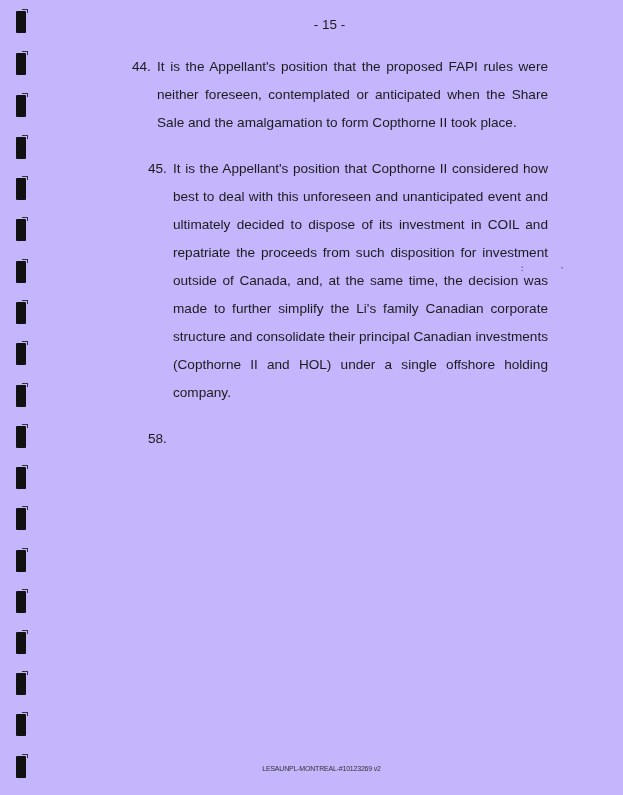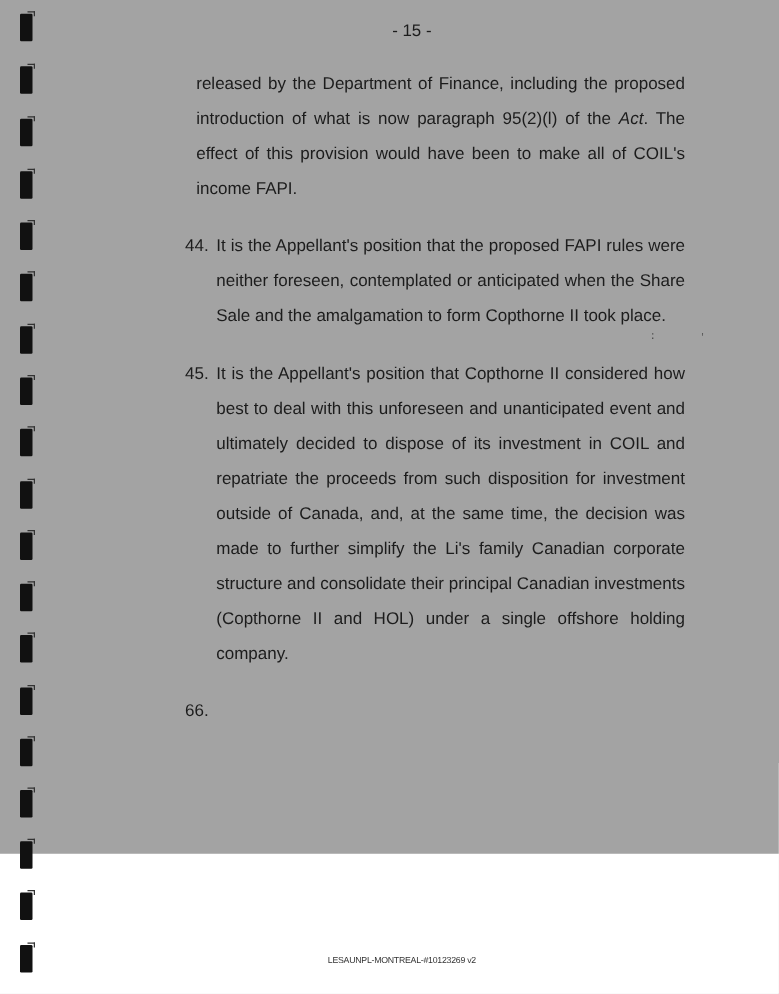--- a/index.html
+++ b/index.html
@@ -12,22 +12,22 @@
       height: 795px;
       position: relative;
       overflow: hidden;
       font-family: "Liberation Sans", sans-serif;
       color: #1c1c1c;
     }
     .page {
       position: absolute;
       left: 0; top: 0;
       width: 623px;
-      height: 683px;
-      background: #a3a3a3;
+      height: 795px;
+      background: #c4b5fd;
     }
     
     .binding {
       position: absolute;
       left: 15px;
       top: 0;
       width: 14px;
       height: 795px;
     }
     .mark {
@@ -133,32 +133,31 @@
     <div class="mark" style="top:632px"></div>
     <div class="mark" style="top:673px"></div>
     <div class="mark" style="top:714px"></div>
     <div class="mark" style="top:756px"></div>
   </div>
 
   <div class="page-number">- 15 -</div>
 
   <div class="body-text">
 
-    <div class="para continuation"><span>released by the Department of Finance, including the proposed introduction of what is now paragraph 95(2)(l) of the </span><em>Act</em><span>. The effect of this provision would have been to make all of COIL's income FAPI.</span></div>
 
     <div class="para numbered">
       <span class="para-num">44.</span><span class="text">It is the Appellant's position that the proposed FAPI rules were neither foreseen, contemplated or anticipated when the Share Sale and the amalgamation to form Copthorne II took place.</span>
     </div>
 
     <div class="para numbered">
       <span class="para-num">45.</span><span class="text">It is the Appellant's position that  Copthorne II considered how best to deal with this unforeseen and unanticipated event and ultimately decided to dispose of its investment in COIL and repatriate the proceeds from such disposition for investment outside of Canada, and, at the same time, the decision was made to further simplify the Li's family Canadian corporate structure and consolidate their principal Canadian investments (Copthorne II and HOL) under a single offshore holding company.</span>
     </div>
 
     <div class="para numbered">
-      <span class="para-num">66.</span>
+      <span class="para-num">58.</span>
     </div>
 
 
   </div>
 
   <span class="artifact" style="left:521px;top:264px;">∶</span>
   <span class="artifact" style="left:561px;top:265px;">’</span>
 
   <div class="footer-ref">LESAUNPL-MONTREAL-#10123269 v2</div>
 

